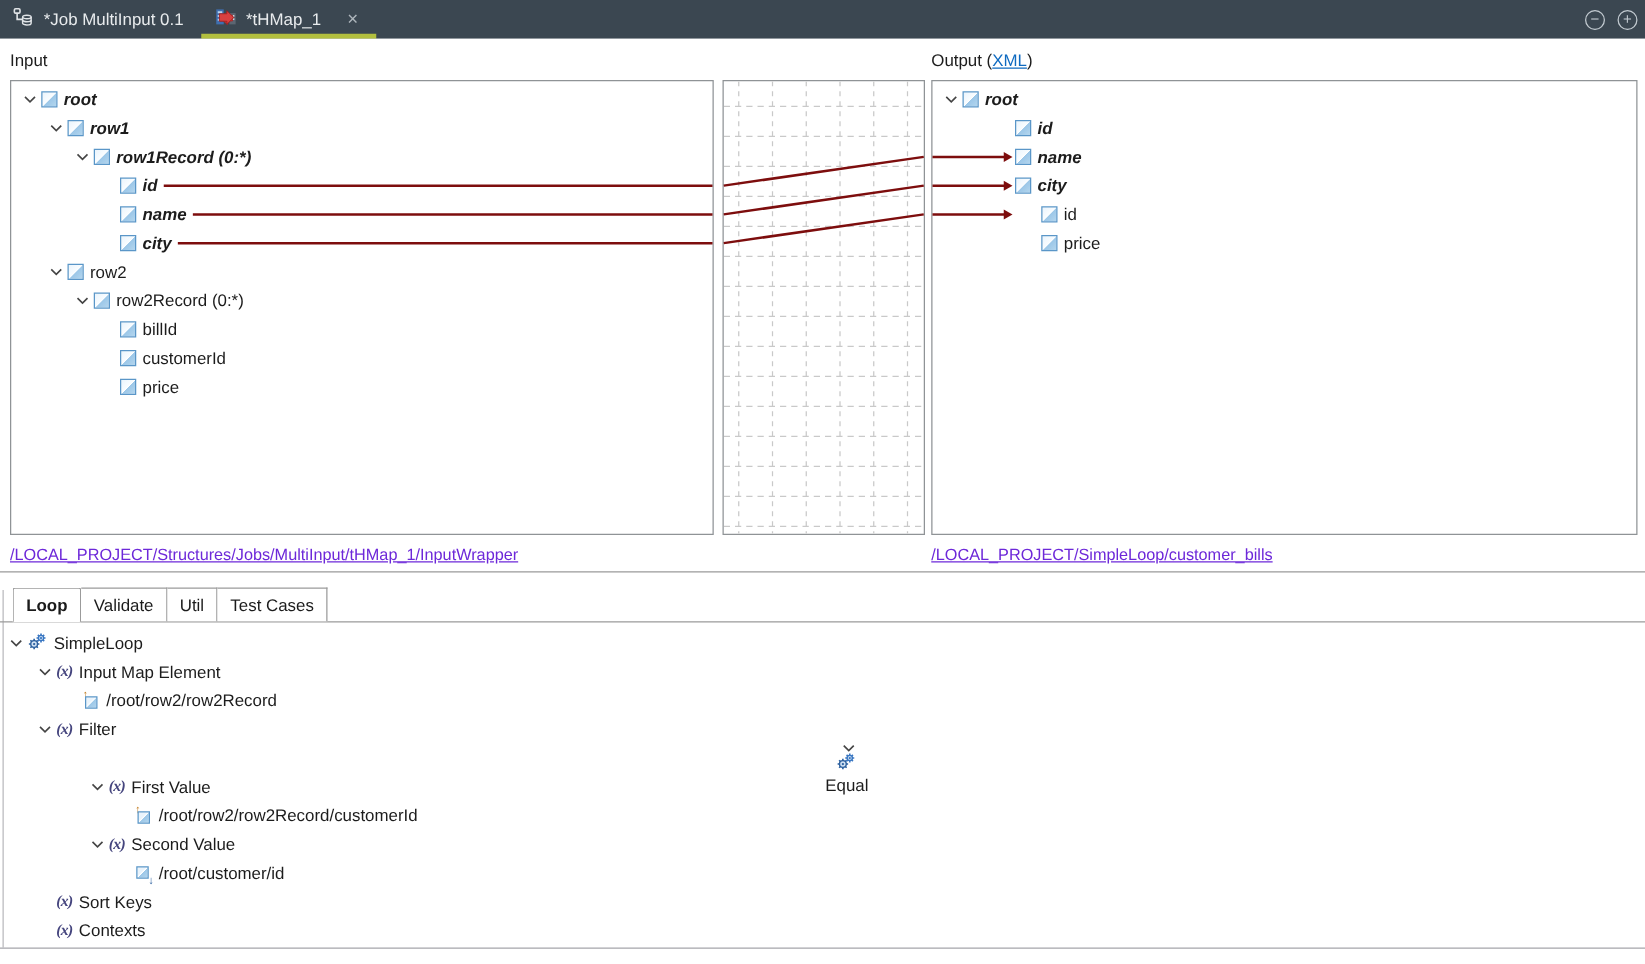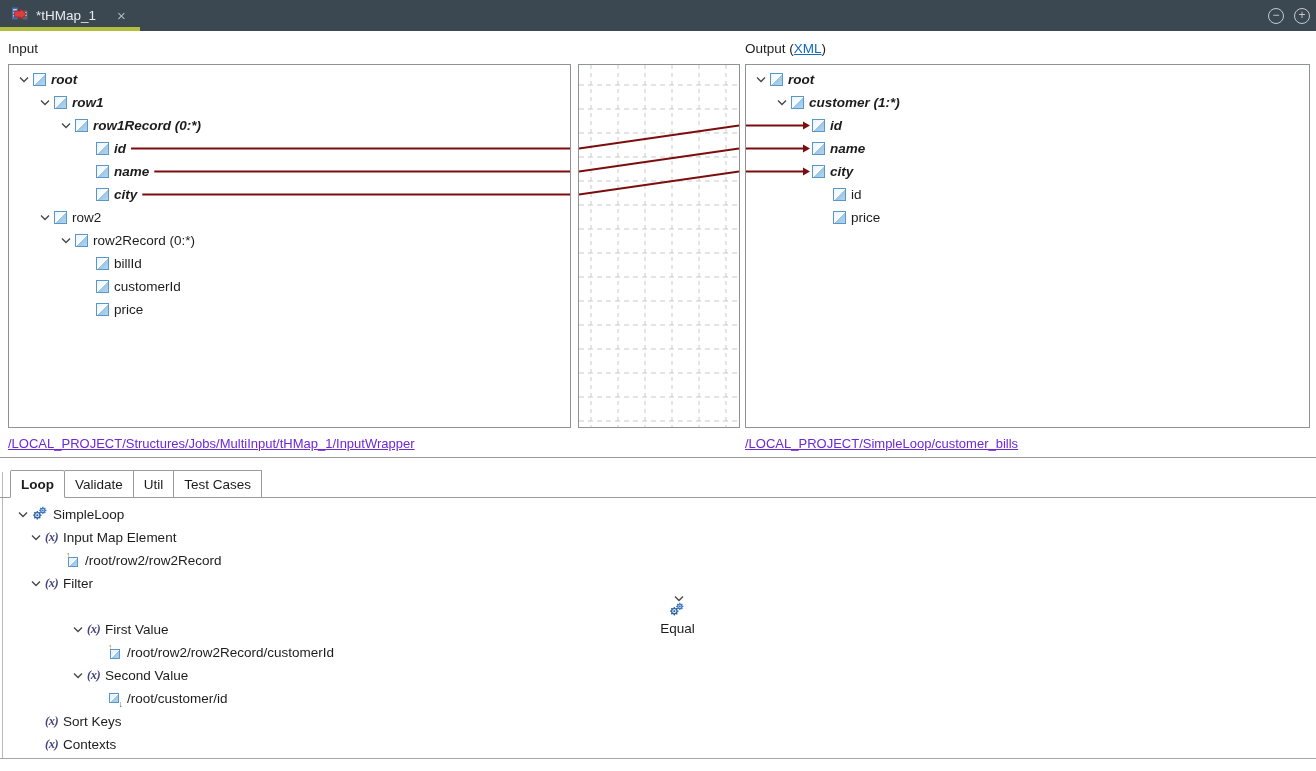--- a/index.html
+++ b/index.html
@@ -57,20 +57,32 @@
   .btab.active { font-weight:bold; margin-bottom:-1px; border-bottom:1px solid #ffffff; border-radius:2px 2px 0 0; z-index:2; }
   #bottom-tree { position:absolute; left:0px; top:40px; width:1310px; }
   #bottom-divider { position:absolute; left:0; top:298px; width:1316px; height:1px; background:#a5a5ab; }
 </style>
 </head>
 <body>
 
 <div class="screen">
 
   <div class="topbar">
+    <div class="etab">
+      <span>
+        <svg width="18" height="18" viewBox="0 0 18 18">
+          <rect x="1.5" y="2" width="4.5" height="3.5" rx="1" fill="none" stroke="#dfe3e6" stroke-width="1.3"></rect>
+          <path d="M3.7 5.5 v5 h4" fill="none" stroke="#dfe3e6" stroke-width="1.3"></path>
+          <ellipse cx="11.5" cy="8.5" rx="3.4" ry="1.4" fill="none" stroke="#dfe3e6" stroke-width="1.2"></ellipse>
+          <path d="M8.1 8.5 v5 a3.4 1.4 0 0 0 6.8 0 v-5" fill="none" stroke="#dfe3e6" stroke-width="1.2"></path>
+          <path d="M8.1 11 a3.4 1.4 0 0 0 6.8 0" fill="none" stroke="#dfe3e6" stroke-width="1.2"></path>
+        </svg>
+      </span>
+      <span>*Job MultiInput 0.1</span>
+    </div>
     <div class="etab">
       <span>
         <svg width="19" height="18" viewBox="0 0 19 18">
           <rect x="2" y="2.5" width="6" height="12" fill="#3f6fb0"></rect>
           <rect x="3.2" y="4" width="3.6" height="1.6" fill="#bcd3ec"></rect>
           <rect x="3.2" y="7" width="3.6" height="1.6" fill="#bcd3ec"></rect>
           <rect x="3.2" y="10" width="3.6" height="1.6" fill="#bcd3ec"></rect>
           <rect x="12.5" y="5.5" width="5" height="9" fill="#5c6672"></rect>
           <rect x="13.5" y="7" width="3" height="1.4" fill="#c9d2da"></rect>
           <rect x="13.5" y="9.6" width="3" height="1.4" fill="#c9d2da"></rect>
@@ -226,31 +238,20 @@
             <span class="chev">
               <svg width="10" height="7" viewBox="0 0 10 7">
                 <polyline points="1,1.5 5,5.5 9,1.5" fill="none" stroke="#454545" stroke-width="1.3"></polyline>
               </svg>
             </span>
             <span class="nodeicon" style="">
               <span class="elem-sq"></span>
             </span>
             <span class="tlabel">root</span>
           </div>
-          <div class="trow mapped" style="padding-left: 27px;">
-            <span class="chev">
-              <svg width="10" height="7" viewBox="0 0 10 7">
-                <polyline points="1,1.5 5,5.5 9,1.5" fill="none" stroke="#454545" stroke-width="1.3"></polyline>
-              </svg>
-            </span>
-            <span class="nodeicon" style="">
-              <span class="elem-sq"></span>
-            </span>
-            <span class="tlabel">customer (1:*)</span>
-          </div>
           <div class="trow mapped" style="padding-left: 48px;">
             <span class="spacer"></span>
             <span class="nodeicon" style="">
               <span class="elem-sq"></span>
             </span>
             <span class="tlabel">id</span>
           </div>
           <div class="trow mapped" style="padding-left: 48px;">
             <span class="spacer"></span>
             <span class="nodeicon" style="">
@@ -304,21 +305,21 @@
 
   <div id="bottom">
     <div id="bottom-left-border"></div>
     <div class="tabrow">
       <div class="btab active">Loop</div>
       <div class="btab">Validate</div>
       <div class="btab">Util</div>
       <div class="btab">Test Cases</div>
     </div>
     <div id="bottom-tree" class="tree">
-        <div class="trow" style="padding-left: 14px; align-items: center;">
+        <div class="trow" style="padding-left: 4px; align-items: center;">
           <span class="chev">
             <svg width="10" height="7" viewBox="0 0 10 7">
               <polyline points="1,1.5 5,5.5 9,1.5" fill="none" stroke="#454545" stroke-width="1.3"></polyline>
             </svg>
           </span>
           <span class="nodeicon" style="">
             <span><svg width="16" height="15" viewBox="0 0 16 15">
                 <line x1="7.60" y1="9.20" x2="9.50" y2="9.20" stroke="#2b5f9e" stroke-width="1.3"></line>
                 <line x1="6.93" y1="10.83" x2="8.27" y2="12.17" stroke="#2b5f9e" stroke-width="1.3"></line>
                 <line x1="5.30" y1="11.50" x2="5.30" y2="13.40" stroke="#2b5f9e" stroke-width="1.3"></line>

